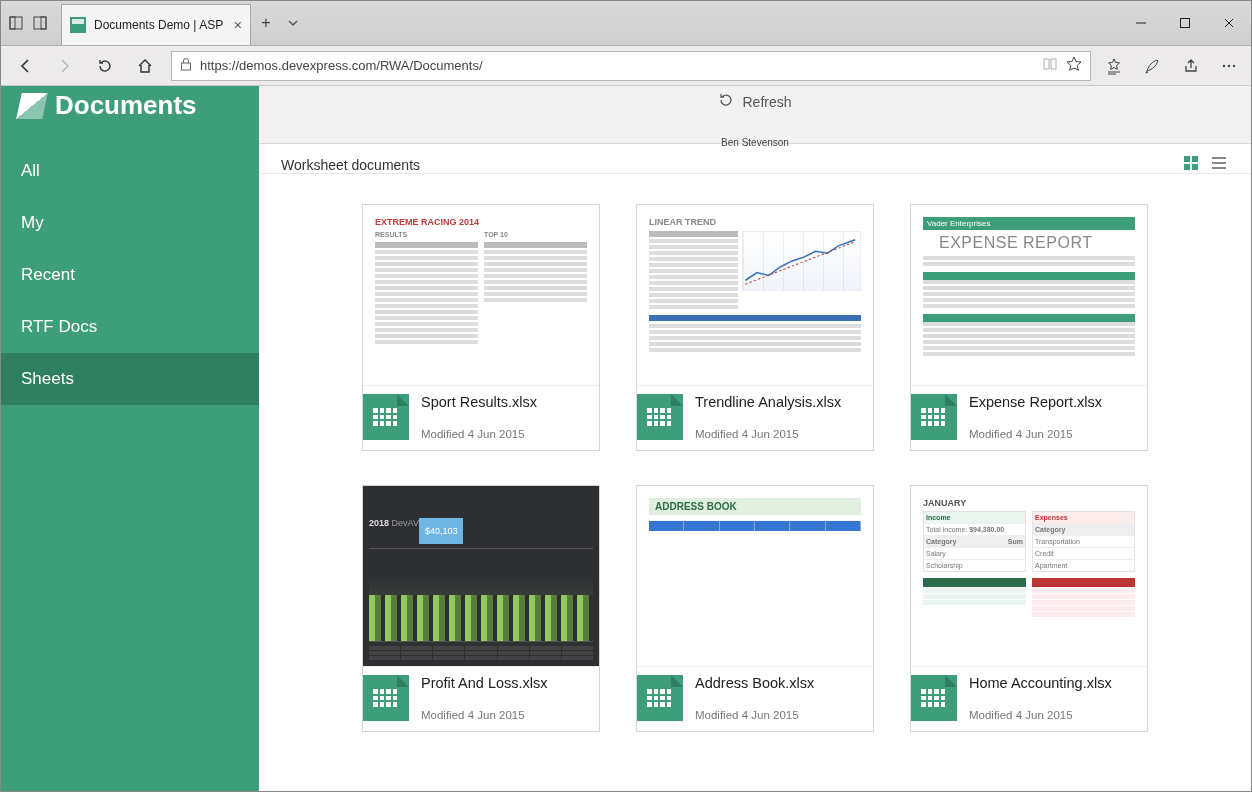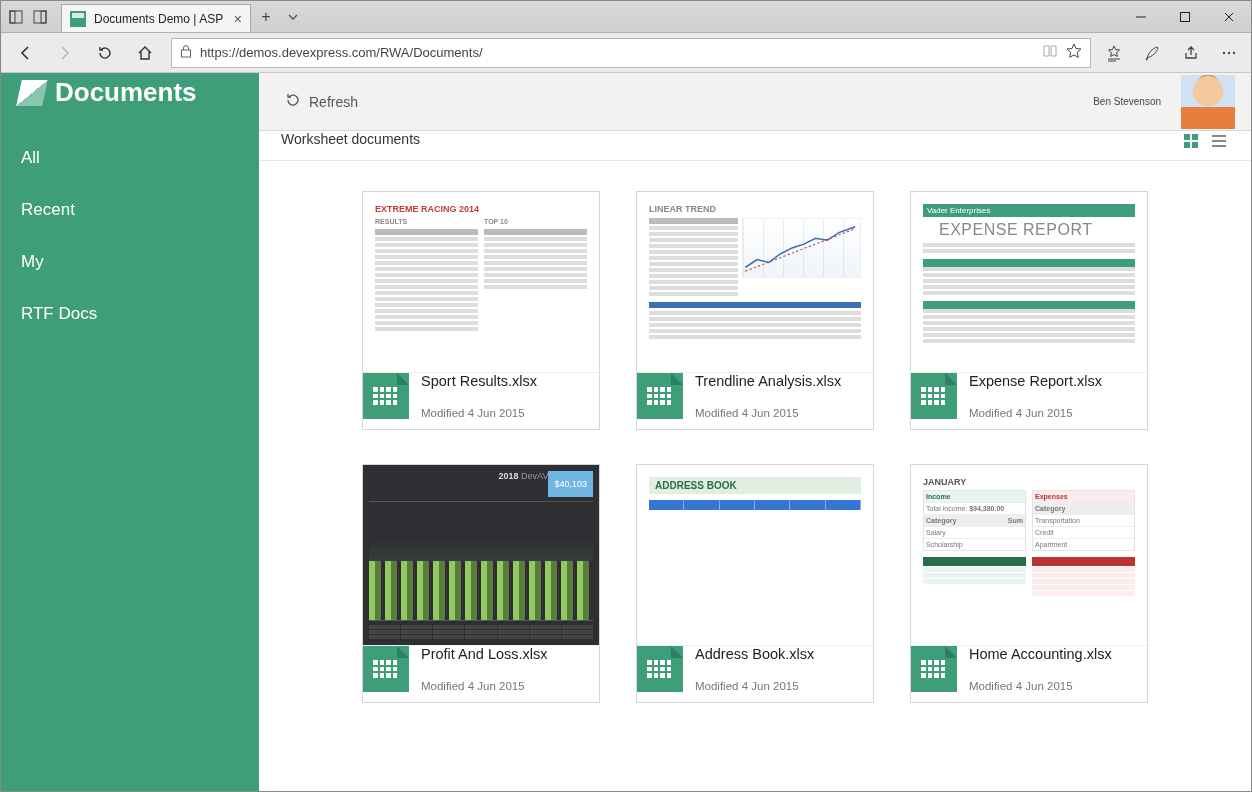--- a/index.html
+++ b/index.html
@@ -8,21 +8,21 @@
     font-size: 13px;
     background: #fff;
     width: 1252px;
     height: 792px;
     overflow: hidden;
     border: 1px solid #888;
   }
 
   
   .titlebar {
-    height: 32px;
+    height: 45px;
     background: linear-gradient(to bottom, #d9d9d9, #cfcfcf);
     display: flex;
     align-items: stretch;
     border-bottom: 1px solid #b0b0b0;
   }
   .win-btns-left {
     display: flex;
     align-items: center;
     padding: 0 4px;
     gap: 2px;
@@ -137,41 +137,42 @@
   }
   .topbar {
     height:58px;
     background:#f3f2f2;
     border-bottom:1px solid #d9d9d9;
     display:flex;
     align-items:center;
     padding: 0 16px;
     gap:10px;
     color:#555;
+    flex-direction:column;
   }
   .refresh-btn {
     display:flex; align-items:center; gap:8px;
     padding:6px 10px; cursor:pointer;
     font-size:14px;
   }
   .topbar-spacer { flex:1; }
   .username { font-size:10px; color:#444;}
   .avatar {
     width:54px; height:54px;
     background: radial-gradient(circle at 50% 30%, #f5c99f 0 32%, transparent 33%),
                 radial-gradient(circle at 50% 18%, #d89a4e 0 20%, transparent 21%),
                 linear-gradient(to top, #e87e3d 0 40%, transparent 41%),
                 #cfe2f3;
     margin-left:10px;
   }
   .subbar {
     height:30px;
     border-bottom:1px solid #e6e6e6;
     display:flex;
-    align-items:flex-start;
+    align-items:flex-end;
     padding: 0 22px 0 22px;
     font-size:14px;
     color:#333;
   }
   .subbar-spacer { flex:1; }
   .view-toggle { display:flex; gap:8px; align-items:center; }
   .vt { width:20px; height:20px; display:flex; align-items:center; justify-content:center; }
   .vt.active { color:#3f9e7a; }
   .vt.inactive { color:#888; }
 
@@ -193,21 +194,21 @@
   .thumb {
     height: 180px;
     padding:12px;
     position:relative;
     overflow:hidden;
   }
   .caption {
     display:flex;
     align-items:center;
     gap:12px;
-    padding: 0 10px 10px 0;
+    padding: 8px 10px 10px 0;
     border-top:1px solid #eee;
   }
   .file-icon {
     width:46px; height:46px;
     background:#3f9e7a;
     position:relative;
     flex-shrink:0;
   }
   .file-icon::before{
     content:"";
@@ -251,21 +252,21 @@
     height:34px;
     background: none;
     border-top: 0;
   }
   .green-head{ background:#3f9e7a; color:#fff; font-size:8px; padding:2px 4px; }
   .blue-bar{ background:#3b6fb6; height:6px; margin:3px 0;}
   .dark-panel{
     background:#2d2f33; color:#ddd; height:100%; padding:6px;
     display:flex; flex-direction:column; gap:4px;
   }
-  .dark-head{ display:flex; justify-content:flex-end; font-size:9px;}
+  .dark-head{ display:flex; justify-content:flex-start; font-size:9px;margin-top:26px;}
   .dark-head .badge{ background:#6fb6e3; color:#fff; padding:8px 6px; font-size:9px;}
   .dark-chart{
     flex:1;
     background:
       linear-gradient(to top, #8fc95f55, transparent 70%);
     border-top:1px solid #555; border-bottom:1px solid #555;
     position:relative;
   }
   .dark-chart::after{
     content:""; position:absolute; left:0; bottom:0; width:100%; height:50%;
@@ -408,23 +409,24 @@
   </div>
 </div>
 
 <div class="page">
   <div class="sidebar">
     <div class="logo">
       <span class="logo-icon"></span>
       <span>Documents</span>
     </div>
     <div class="nav-item"><span>All</span></div>
+    <div class="nav-item"><span>My</span></div>
     <div class="nav-item"><span>Recent</span></div>
-    <div class="nav-item"><span>My</span></div>
     <div class="nav-item"><span>RTF Docs</span></div>
+    <div class="nav-item active"><span>Sheets</span></div>
   </div>
 
   <div class="main">
     <div class="topbar">
       <div class="refresh-btn">
         <span>
           <svg width="16" height="16" viewBox="0 0 16 16">
               <path d="M3 8a5 5 0 1 0 1.5-3.5M3 2v3h3" fill="none" stroke="#555" stroke-width="1.3"></path>
             </svg>
         </span>

